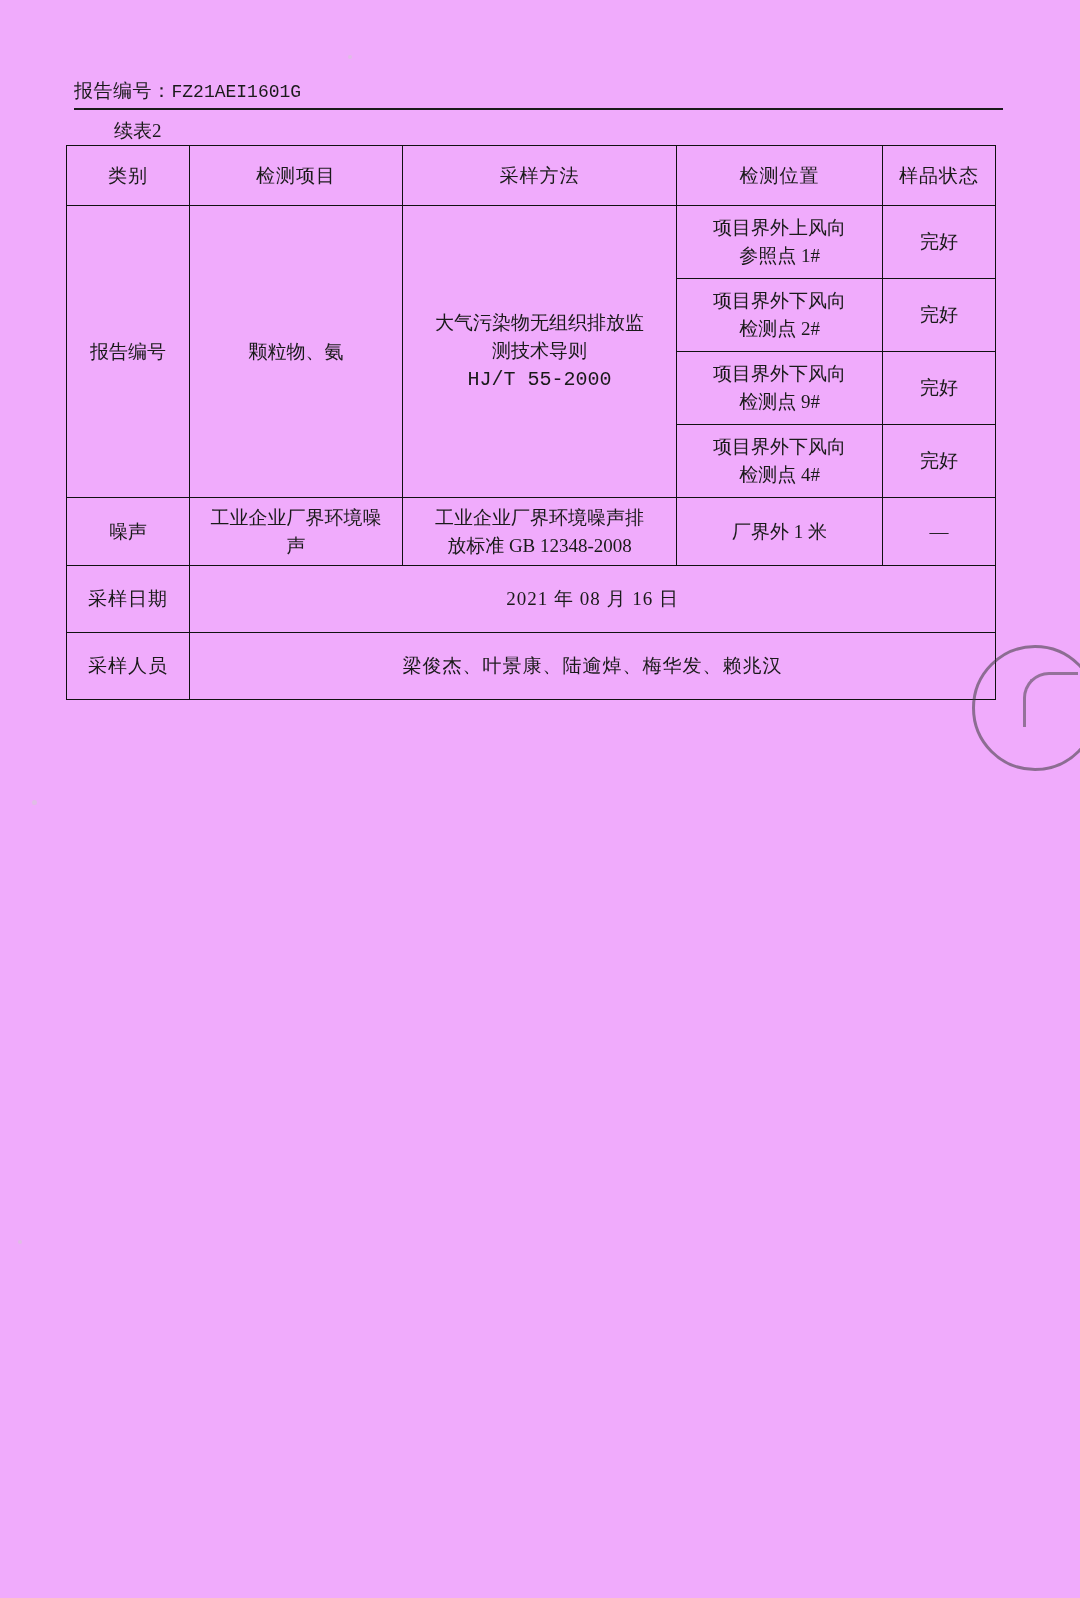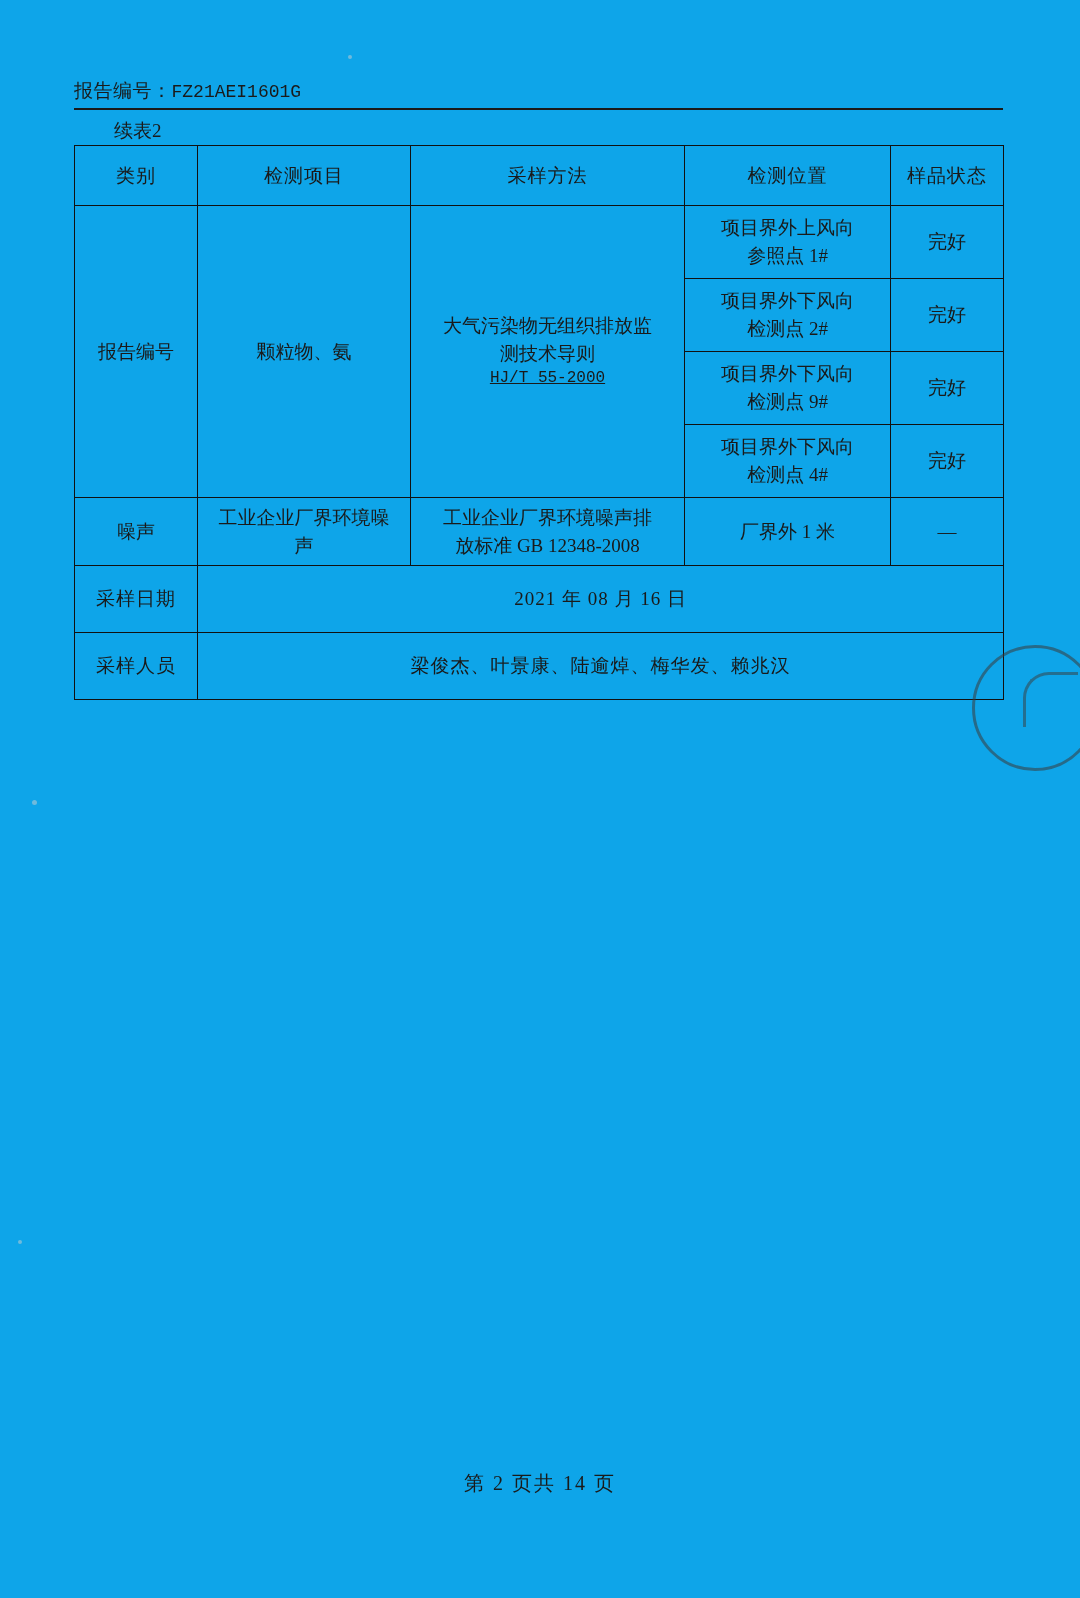--- a/index.html
+++ b/index.html
@@ -11,21 +11,21 @@
     width: 1080px;
     height: 1598px;
     position: relative;
     font-family: "Liberation Serif", "DejaVu Serif", serif;
     color: #1a1a1a;
     overflow: hidden;
   }
   .page {
     position: absolute;
     inset: 0;
-    background: #0ea5e9;
+    background: #f0abfc;
   }
   
   .speckle {
     position: absolute;
     background: #cfcfcf;
     border-radius: 50%;
     opacity: .5;
   }
   .header-row {
     position: absolute;
@@ -55,21 +55,21 @@
   }
   .cont-label {
     position: absolute;
     left: 74px;
     top: 118px;
     font-size: 19px;
     margin-left: 40px;
   }
   table.main {
     position: absolute;
-    left: 74px;
+    left: 66px;
     top: 145px;
     width: 929px;
     border-collapse: collapse;
     table-layout: fixed;
   }
   table.main td, table.main th {
     border: 1.6px solid #111;
     text-align: center;
     vertical-align: middle;
     font-size: 19px;
@@ -91,22 +91,21 @@
   .w4 { width: 206px; }
   .w5 { width: 113px; }
   .method {
     font-size: 19px;
     line-height: 1.6;
     padding: 0 16px;
     margin-left: 24px;
   }
   .method .l2 {
     font-family: "Liberation Mono", "DejaVu Sans Mono", monospace;
-    font-size: 16px;
-    text-decoration: underline;
+    font-size: 20px;
   }
   .loc {
     font-size: 19px;
     line-height: 1.45;
     margin-left: 36px;
   }
   .status {
     font-size: 19px;
   }
   .noise-item {
@@ -251,15 +250,14 @@
       <tr>
         <td class="people-cell">采样人员</td>
         <td class="people-cell" colspan="4">梁俊杰、叶景康、陆逾焯、梅华发、赖兆汉</td>
       </tr>
     </tbody>
   </table>
 
   <div class="stamp"></div>
   <div class="stamp-inner"></div>
 
-  <div class="footer">第 2 页共 14 页</div>
 
 </div>
 
 </body></html>

